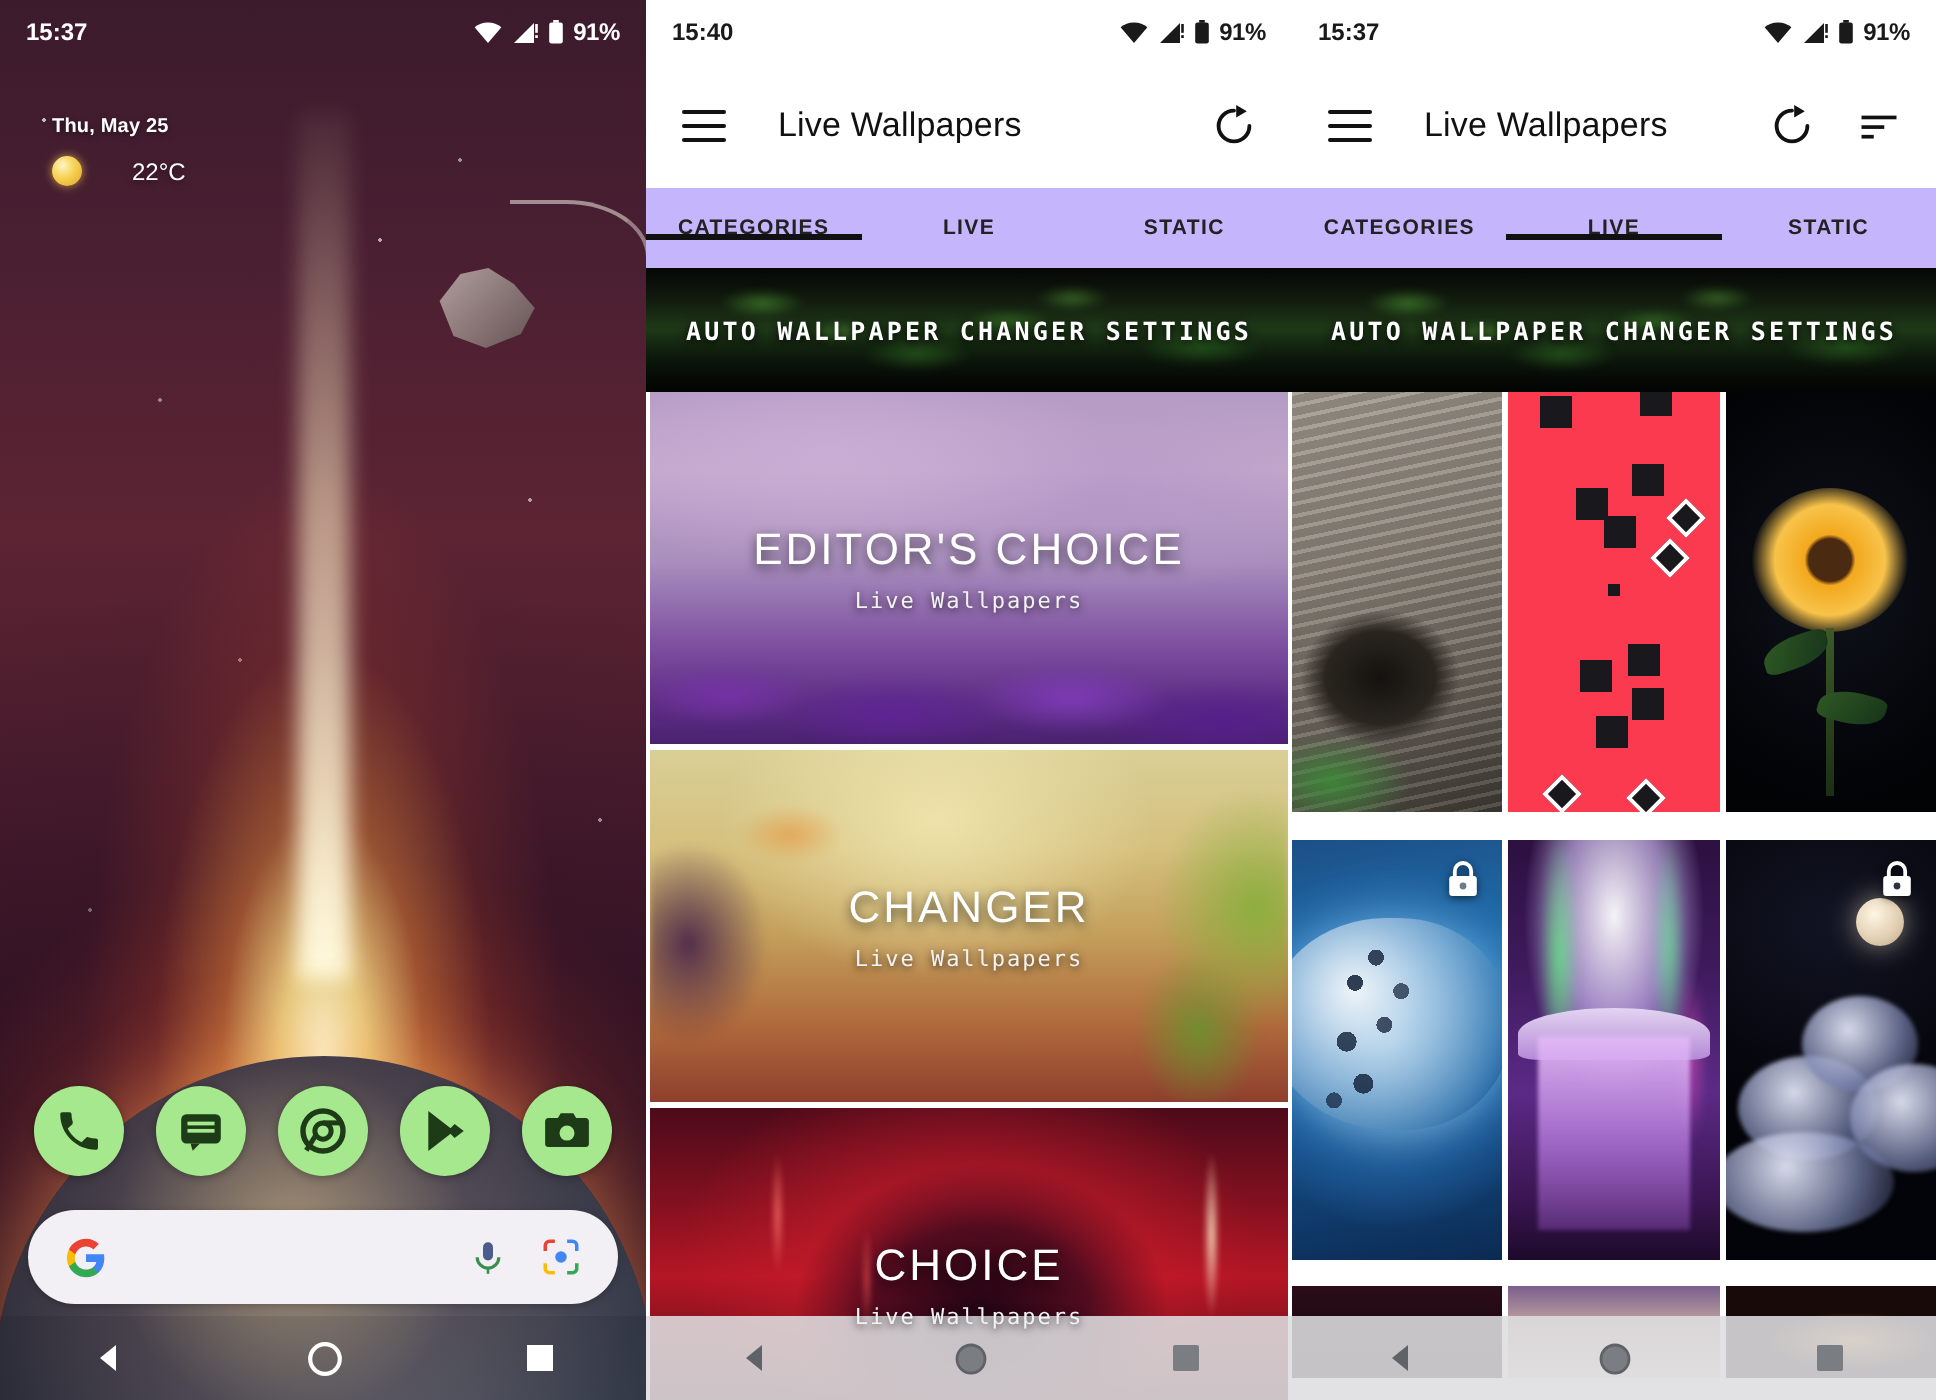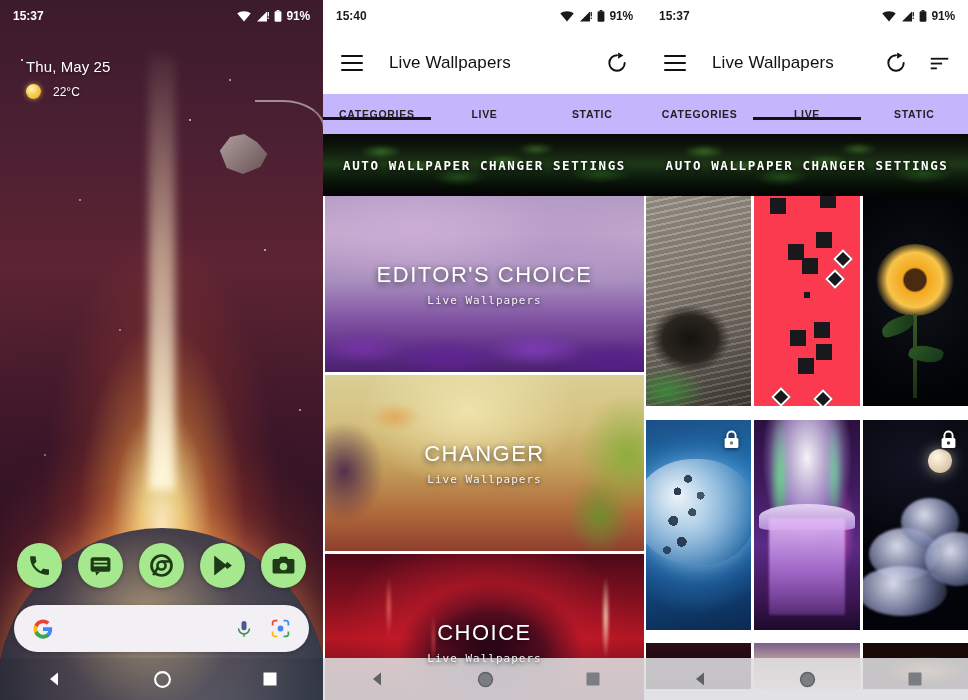--- a/index.html
+++ b/index.html
@@ -55,23 +55,23 @@
     display:flex; align-items:center; justify-content:space-between;
     padding:0 13px; font-size:12px; font-weight:700; }
   .statusbar.light { color:#ffffff; }
   .statusbar.dark  { color:#1a1a1a;gap:16px; }
   .sb-right { display:flex; align-items:center; gap:5px; }
   .sb-right svg { display:block; }
   .sb-pct { font-size:12px; font-weight:700; letter-spacing:-0.2px; }
 
   
   .datewidget { position:absolute; top:58px; left:26px; color:#fff; }
-  .dw-date { font-size:15px; font-weight:400; letter-spacing:.1px;
+  .dw-date { font-size:10px; font-weight:700; letter-spacing:.1px;
              text-shadow:0 1px 3px rgba(0,0,0,.5); }
-  .dw-weather { display:flex; align-items:center; gap:12px; margin-top:9px; }
+  .dw-weather { display:flex; align-items:center; gap:25px; margin-top:9px; }
   .dw-sun { width:15px; height:15px; border-radius:50%;
     background:radial-gradient(circle at 35% 32%, #fff4c4 0%, #f7d152 45%, #e0a62c 100%);
     box-shadow:0 0 5px rgba(247,209,82,.7); }
   .dw-temp { font-size:12px; font-weight:500; text-shadow:0 1px 3px rgba(0,0,0,.5); }
 
   
   .dock { position:absolute; bottom:112px; left:0; right:0;
     display:flex; justify-content:center; gap:16px; }
   .dock-icon { width:45px; height:45px; border-radius:50%;
     background:#a5e88e; display:flex; align-items:center; justify-content:center;

